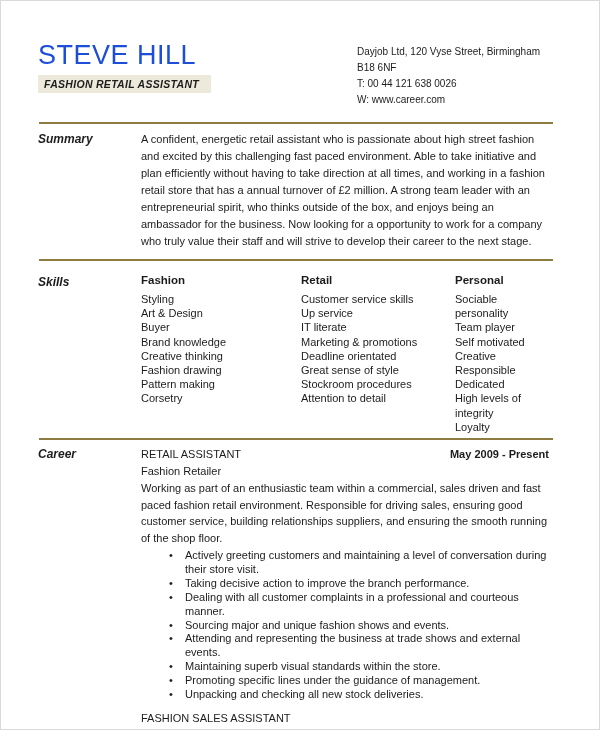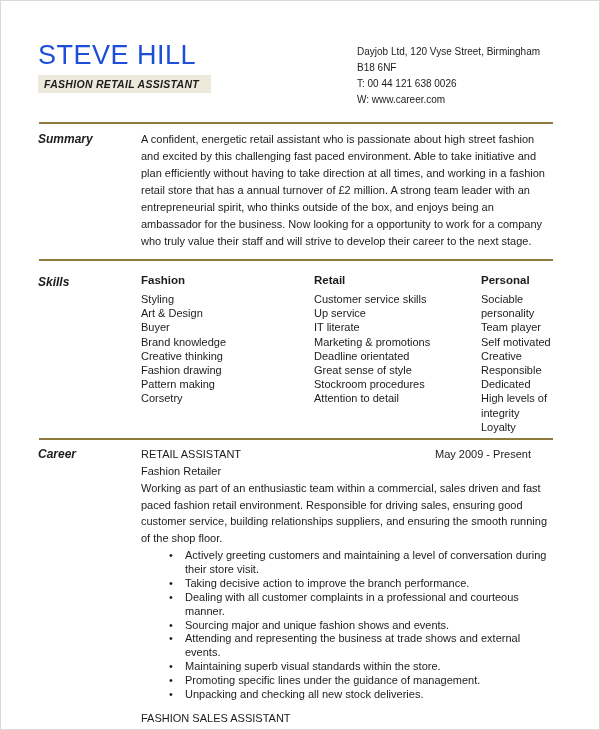--- a/index.html
+++ b/index.html
@@ -27,30 +27,30 @@
   .rule-3{margin-top:4px;}
   
   .section{display:flex;padding:0 46px 0 37px;}
   .section-label{width:103px;flex-shrink:0;font-size:12px;font-weight:bold;font-style:italic;padding-top:1px;}
   .section-content{flex:1;font-size:11px;}
   
   .section-summary{margin-top:7px;}
   .summary-text{margin:0;line-height:17px;}
   
   .section-skills{margin-top:13px;}
-  .skills-cols{display:flex;gap:13px;}
+  .skills-cols{display:flex;}
   .skill-col{width:160px;flex-shrink:0;}
   .skill-col-2{width:154px;}
   .skill-col-3{width:auto;flex:1;}
   .skill-heading{font-weight:bold;font-size:11.5px;margin-bottom:6px;}
   .skill-item{line-height:14.2px;}
   
   .section-career{margin-top:6px;}
   .job-header{display:flex;justify-content:space-between;line-height:17px;}
-  .job-date{margin-right:22px;white-space:nowrap;}
+  .job-date{margin-right:4px;white-space:nowrap;font-weight:bold;}
   .job-employer{line-height:17px;}
   .job-desc{margin:0;line-height:16.5px;}
   .bullets{margin:3px 0 0 0;padding:0 0 0 44px;list-style:none;}
   .bullet{position:relative;line-height:13.9px;}
   .bullet::before{content:"\2022";position:absolute;left:-16px;}
   .job-2{margin-top:8px;}
 </style>
 </head>
 <body>
 

